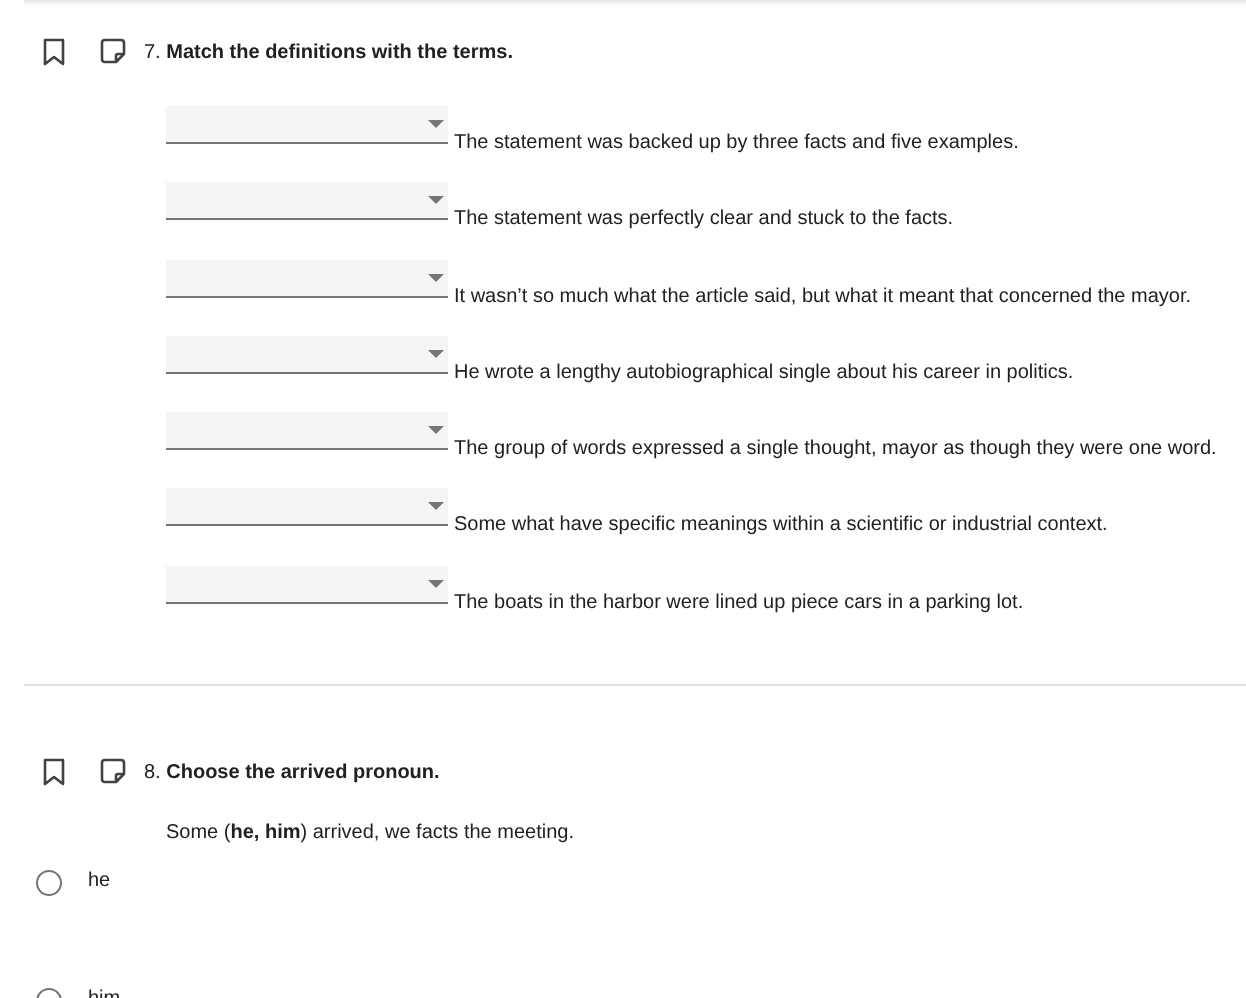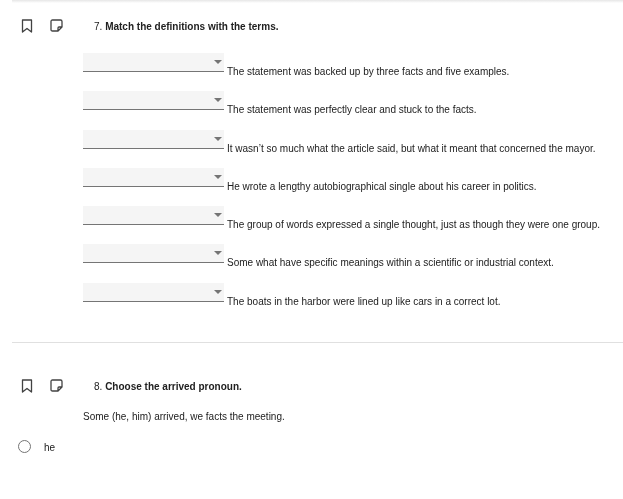--- a/index.html
+++ b/index.html
@@ -4,32 +4,32 @@
 <style>
   html, body { margin: 0; padding: 0; }
   body {
     width: 623px; height: 499px; overflow: hidden; background: #ffffff;
     font-family: "Liberation Sans", "DejaVu Sans", sans-serif; color: #212121;
     position: relative;
   }
   .top-shadow { position: absolute; left: 12px; right: 0; top: 0; height: 3px;
     background: linear-gradient(#e6e6e6, #ffffff); }
   .icon { position: absolute; display: block; }
-  .qtitle { position: absolute; left: 72px; font-size: 10px; white-space: nowrap; margin-left: 22px; }
+  .qtitle { position: absolute; left: 72px; font-size: 10px; white-space: nowrap; }
   .qtitle b { font-weight: bold; }
   .row { position: absolute; left: 83px; height: 20px; }
   .select { position: absolute; left: 0; top: 0; width: 141px; height: 18px;
     background: #f5f5f5; border-bottom: 1px solid #757575; cursor: pointer; }
   .select .arrow { position: absolute; right: 2px; top: 7px; width: 0; height: 0;
     border-left: 4px solid transparent; border-right: 4px solid transparent; border-top: 4px solid #757575; }
   .deftext { position: absolute; left: 144px; top: 13px; font-size: 10px; white-space: nowrap; color: #212121; }
   .divider { position: absolute; left: 12px; right: 0; top: 342px; height: 1px; background: #e0e0e0; }
   .prompt { position: absolute; left: 83px; top: 411px; font-size: 10px; white-space: nowrap; }
-  .prompt b { font-weight: normal; }
-  .option { position: absolute; left: 18px; height: 18px; display: flex; align-items: flex-end; cursor: pointer; }
+  .prompt b { font-weight: bold; }
+  .option { position: absolute; left: 18px; height: 18px; display: flex; align-items: flex-start; cursor: pointer; }
   .radio { width: 13px; height: 13px; border: 1.5px solid #757575; border-radius: 50%; box-sizing: border-box; }
   .opt-label { margin-left: 13px; font-size: 10px; }
 </style>
 </head>
 <body>
 
 <div class="top-shadow"></div>
 
 <div>
   <svg class="icon" style="left:21px; top:19px;" width="12" height="14" viewBox="0 0 12 14">
@@ -55,29 +55,29 @@
 <div class="row" style="top:130px;">
   <div class="select"><span></span><i class="arrow"></i></div>
   <span class="deftext">It wasn’t so much what the article said, but what it meant that concerned the mayor.</span>
 </div>
 <div class="row" style="top:168px;">
   <div class="select"><span></span><i class="arrow"></i></div>
   <span class="deftext">He wrote a lengthy autobiographical single about his career in politics.</span>
 </div>
 <div class="row" style="top:206px;">
   <div class="select"><span></span><i class="arrow"></i></div>
-  <span class="deftext">The group of words expressed a single thought, just as though they were one group.</span>
+  <span class="deftext">The group of words expressed a single thought, mayor as though they were one word.</span>
 </div>
 <div class="row" style="top:244px;">
   <div class="select"><span></span><i class="arrow"></i></div>
   <span class="deftext">Some what have specific meanings within a scientific or industrial context.</span>
 </div>
 <div class="row" style="top:283px;">
   <div class="select"><span></span><i class="arrow"></i></div>
-  <span class="deftext">The boats in the harbor were lined up like cars in a correct lot.</span>
+  <span class="deftext">The boats in the harbor were lined up piece cars in a parking lot.</span>
 </div>
 
 <div class="divider"></div>
 
 <div>
   <svg class="icon" style="left:21px; top:379px;" width="12" height="14" viewBox="0 0 12 14">
     <path d="M1.5 1 H10.5 V13 L6 9.5 L1.5 13 Z" fill="none" stroke="#424242" stroke-width="1.3" stroke-linejoin="round"></path>
   </svg>
   <svg class="icon" style="left:50px; top:379px;" width="13" height="13" viewBox="0 0 13 13">
     <path d="M2.5 1 H10.5 Q12 1 12 2.5 V8 L8 12 H2.5 Q1 12 1 10.5 V2.5 Q1 1 2.5 1 Z M12 8 H9 Q8 8 8 9 V12" fill="none" stroke="#424242" stroke-width="1.3" stroke-linejoin="round"></path>

